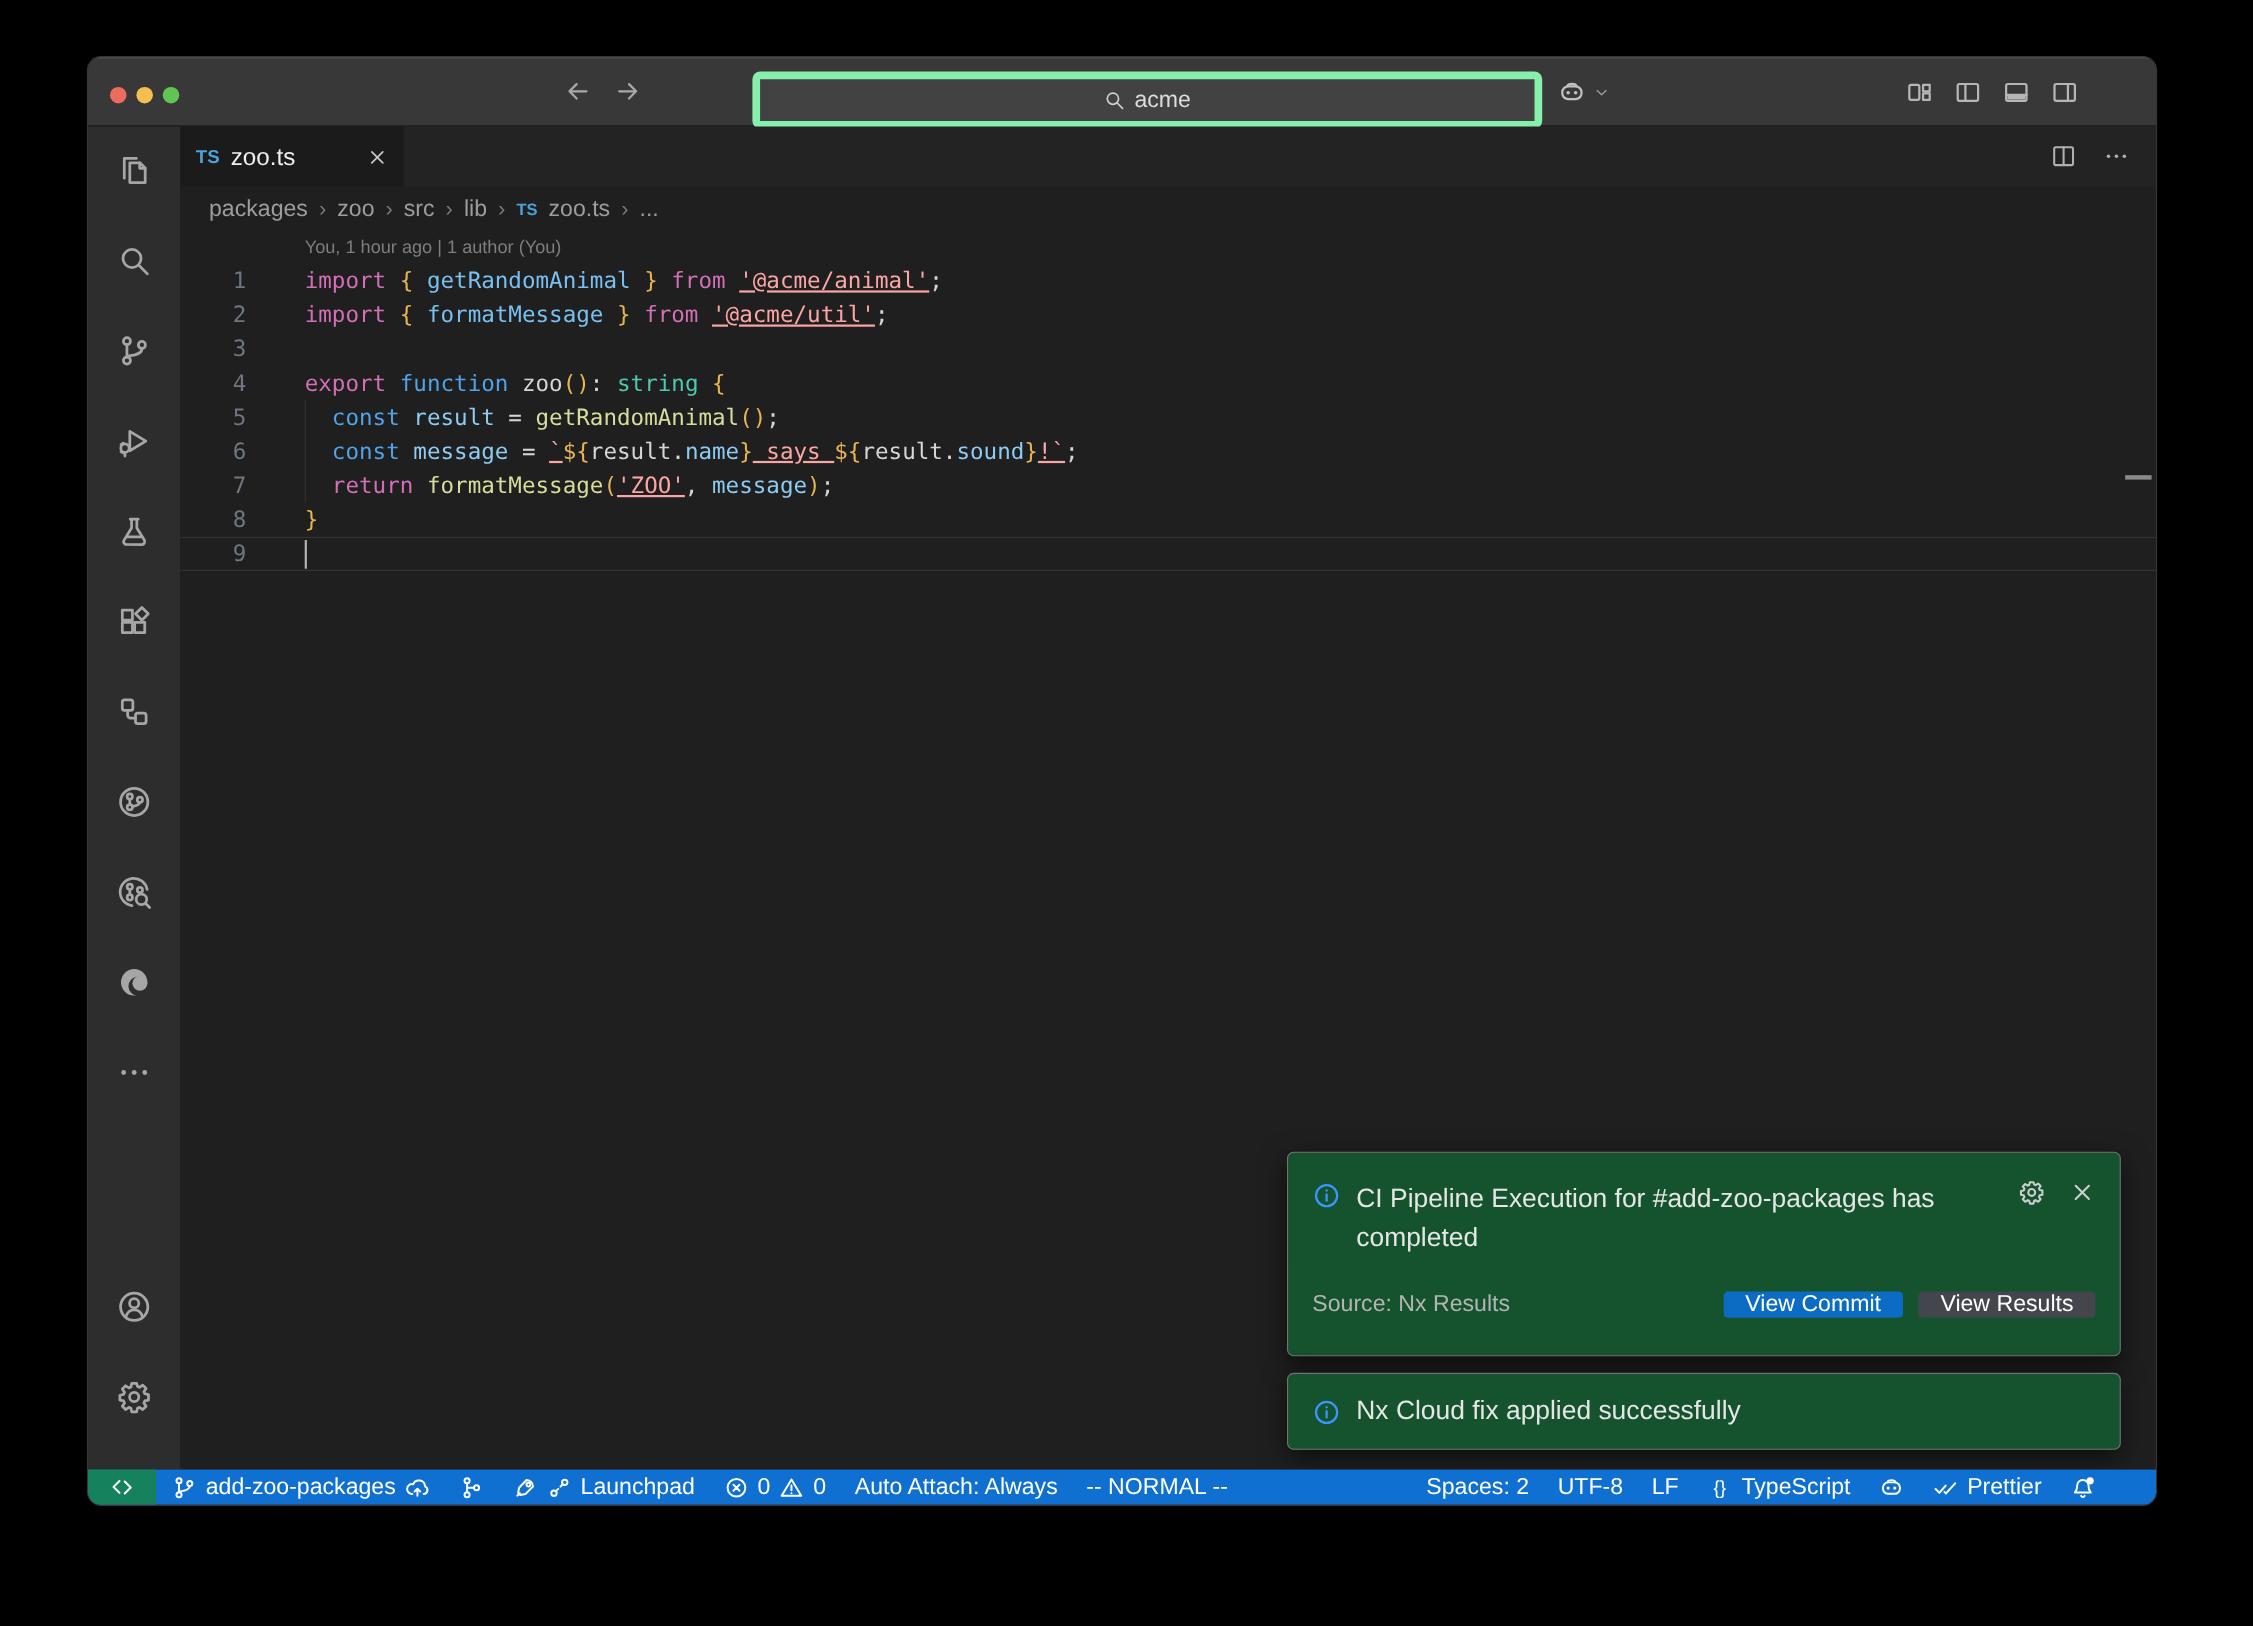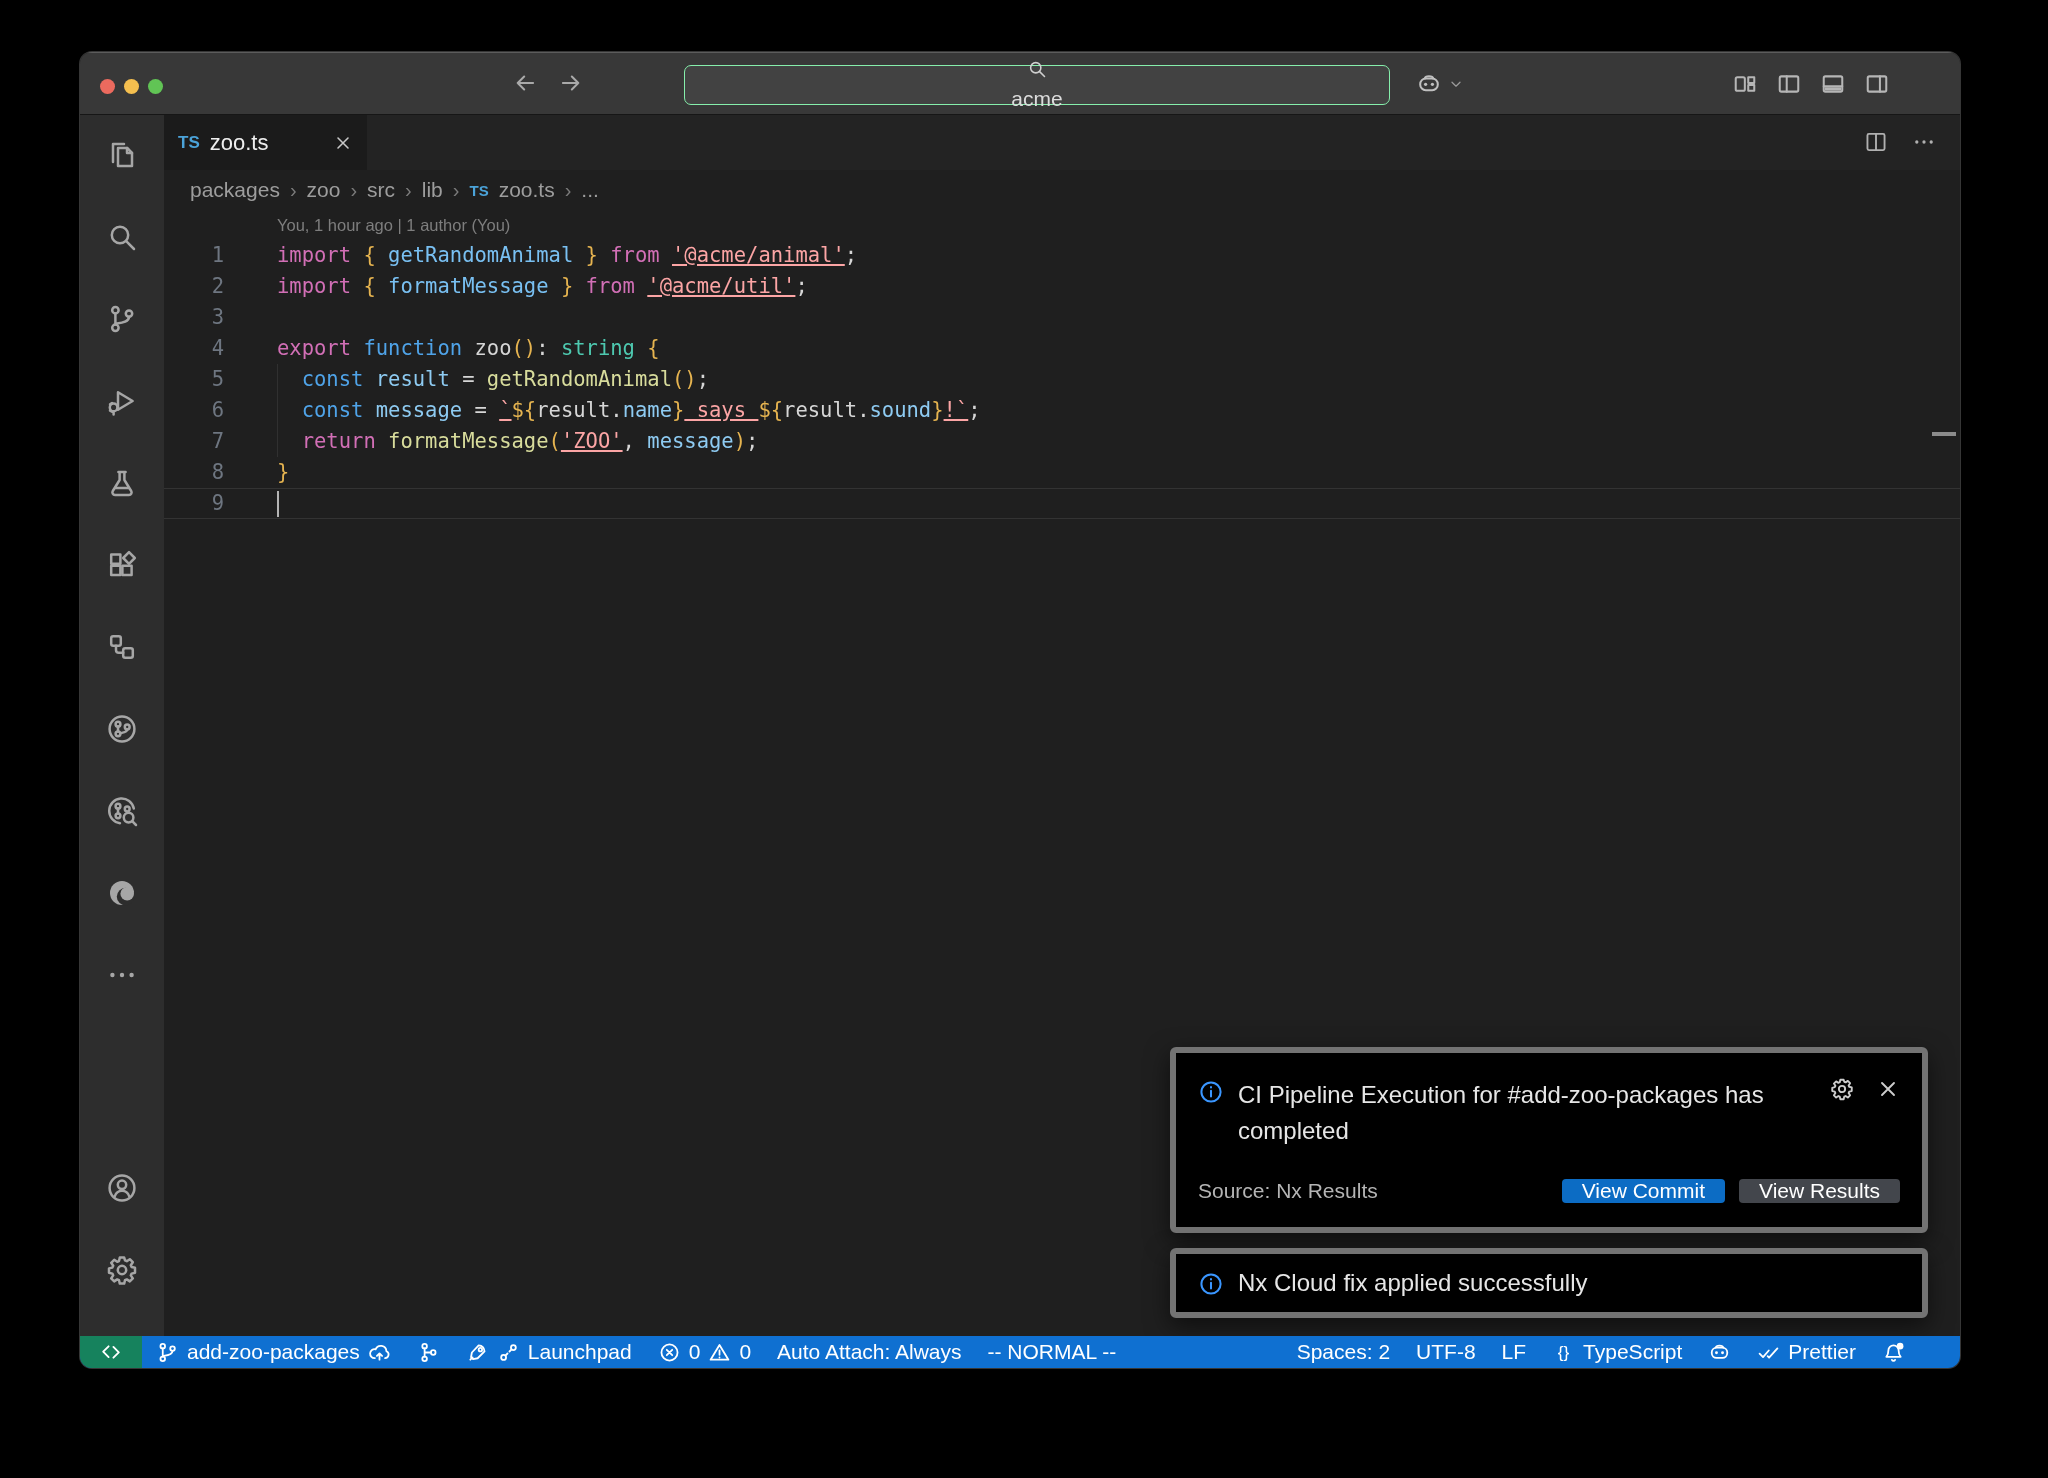--- a/index.html
+++ b/index.html
@@ -10,22 +10,22 @@
   
   .titlebar{position:relative;height:63px;background:#383838;border-bottom:1px solid #161616;box-sizing:border-box;
             border-top:1px solid #5c5c5c;}
   .tl{position:absolute;top:26px;width:15px;height:15px;border-radius:50%;}
   .tl.r{left:20px;background:var(--tl-red);}
   .tl.y{left:44px;background:var(--tl-yellow);}
   .tl.g{left:68px;background:var(--tl-green);}
   .navarrows{position:absolute;left:432px;top:17px;display:flex;gap:20px;color:#a9a9a9;}
   .navarrows .ic{width:26px;height:26px;}
   .searchbox{position:absolute;left:604px;top:12px;width:704px;height:38px;background:#424242;
-             border:1px solid #86efac;border-radius:7px;display:flex;align-items:center;justify-content:center;
-             gap:8px;color:#dcdcdc;font-size:21px;flex-direction:column;}
+             border:7px solid #86efac;border-radius:7px;display:flex;align-items:center;justify-content:center;
+             gap:8px;color:#dcdcdc;font-size:21px;}
   .searchbox .ic{width:20px;height:20px;color:#cfcfcf;}
   .tb-copilot{position:absolute;left:1336px;top:18px;display:flex;align-items:center;gap:6px;color:#c0c0c0;}
   .tb-copilot .ic{width:26px;height:26px;}
   .tb-copilot .chev{width:16px;height:16px;color:#9a9a9a;}
   .tb-right{position:absolute;right:70px;top:18px;display:flex;gap:18px;color:#b6b6b6;}
   .tb-right .ic{width:26px;height:26px;}
   
   .main{display:flex;height:1221px;}
   .activitybar{width:84px;background:#2d2d2d;display:flex;flex-direction:column;align-items:center;
                padding-top:24px;box-sizing:border-box;flex:none;}
@@ -52,21 +52,21 @@
   .cl .lc{padding-left:43px;}
   .tok-kw{color:#d26fb6;} .tok-kw2{color:#4fa3e8;} .tok-br{color:#e6b450;}
   .tok-imp{color:#79c0f2;} .tok-str{color:#fca5a5;text-decoration:underline;} .tok-pln{color:#d6d6d6;}
   .tok-var{color:#8ecbf2;} .tok-call{color:#d8dc9c;} .tok-type{color:#4ec9b0;}
   .indent-guide{position:absolute;left:113px;top:154px;width:1px;height:93px;background:rgba(255,255,255,.08);}
   .currentline{position:absolute;left:0;right:0;top:278px;height:31px;box-sizing:border-box;
                border-top:1px solid rgba(255,255,255,.09);border-bottom:1px solid rgba(255,255,255,.09);}
   .cursor{position:absolute;left:113px;top:281px;width:2px;height:26px;background:#b4b4b4;}
   .overview-dash{position:absolute;right:4px;top:222px;width:24px;height:4px;background:#8b8b8b;}
   
-  .toast{position:absolute;left:1090px;width:758px;background:#000000;border:6px solid #737373;border-radius:6px;
+  .toast{position:absolute;left:1090px;width:758px;background:#14532d;border:1px solid #737373;border-radius:6px;
          box-sizing:border-box;box-shadow:0 8px 24px rgba(0,0,0,.55);color:#e6e6e6;}
   .toast1{top:995px;height:186px;padding:24px 22px;}
   .toast2{top:1196px;height:70px;padding:0 22px;display:flex;align-items:center;}
   .toast-head{display:flex;align-items:flex-start;gap:14px;}
   .info-ic{width:26px;height:26px;color:var(--info-blue);flex:none;margin-top:2px;}
   .toast-msg{font-size:24px;line-height:36px;max-width:530px;}
   .toast-tools{margin-left:auto;display:flex;gap:22px;color:#cdcdcd;}
   .toast-tools .ic{width:24px;height:24px;}
   .toast-foot{display:flex;align-items:center;margin-top:30px;}
   .toast-src{color:#b4b4b4;font-size:21px;}

